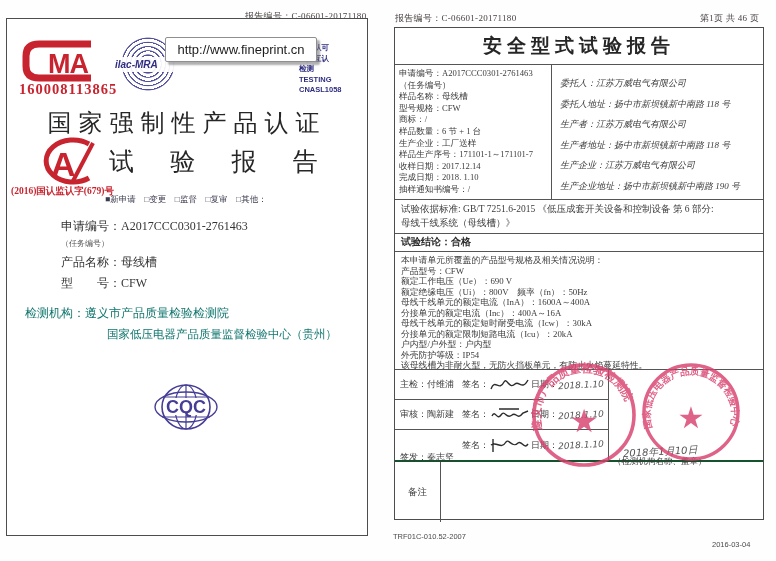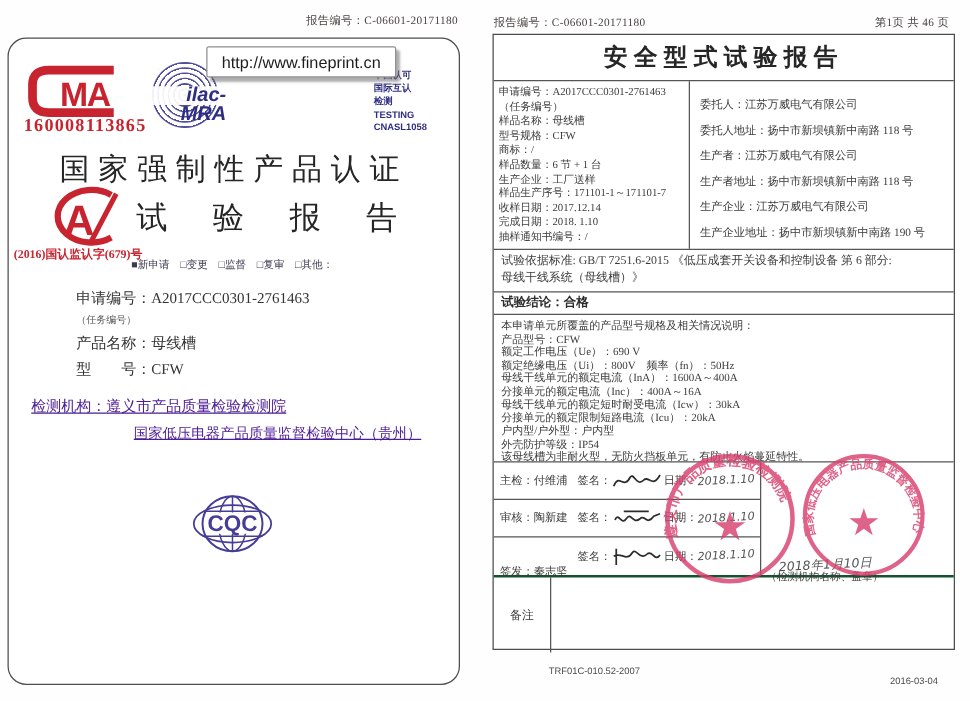--- a/index.html
+++ b/index.html
@@ -7,43 +7,43 @@
           font-family:"Liberation Serif","DejaVu Serif",serif;color:#3b3b3b;}
   .abs{position:absolute;}
   .hdr-sm{font-size:9px;color:#4a4242;letter-spacing:.3px;}
   .pagebox{position:absolute;background:#fff;border:1.6px solid #4d4d4d;}
   
   .cma-num{font-size:14.5px;font-weight:bold;color:#c8242f;letter-spacing:1px;}
   .ilac-ring{width:58px;height:58px;border-radius:50%;
     background:repeating-radial-gradient(circle at 50% 50%, #34318a 0 .8px, #ffffff 1.6px 4.2px);
     opacity:.85;}
   .ilac-band{position:absolute;left:-4px;top:22px;width:66px;height:15px;background:rgba(255,255,255,.92);
-    text-align:right;font-family:"Liberation Sans",sans-serif;font-weight:bold;font-style:italic;
-    font-size:16px;color:#2f2d80;line-height:15px;}
+    text-align:left;font-family:"Liberation Sans",sans-serif;font-weight:bold;font-style:italic;
+    font-size:10px;color:#2f2d80;line-height:15px;}
   .cnas-side{font-family:"Liberation Sans",sans-serif;font-weight:bold;font-size:7.5px;
     color:#2f2d80;line-height:10.5px;}
   .big-title{font-size:24px;letter-spacing:7px;color:#262626;white-space:nowrap;}
   .report-title{font-size:25px;letter-spacing:15px;color:#262626;white-space:nowrap;}
   .cal-caption{font-size:9.5px;font-weight:bold;color:#c8242f;white-space:nowrap;}
   .chk-row{font-size:8.5px;color:#3c3c50;white-space:nowrap;}
   .fld{font-size:12px;color:#333;white-space:nowrap;}
   .fld-sm{font-size:8px;color:#555;}
-  .agency{font-size:12px;color:#4c1d95;white-space:nowrap;text-decoration:underline;}
+  .agency{font-size:12px;color:#0f766e;white-space:nowrap;}
   .watermark{position:absolute;left:165px;top:37px;width:150px;height:23px;background:#fff;
     border:1px solid #8f8f8f;border-radius:2px;box-shadow:3px 3px 2px rgba(110,110,110,.55);
     z-index:60;display:flex;align-items:center;justify-content:center;
     font-family:"Liberation Sans",sans-serif;font-size:13px;color:#1d1d1d;}
   
   .r-title{height:36px;border-bottom:1px solid #555;display:flex;align-items:center;justify-content:center;
     font-size:19px;font-weight:bold;letter-spacing:5px;color:#262626;}
   .info-row{display:flex;height:134px;border-bottom:1px solid #555;}
   .info-left{width:157px;border-right:1px solid #555;padding:3px 4px;box-sizing:border-box;
     font-size:8.6px;line-height:11.6px;white-space:nowrap;overflow:hidden;}
   .info-right{flex:1;padding:8px 6px 0 8px;box-sizing:border-box;font-size:9px;line-height:20.5px;
-    white-space:nowrap;overflow:hidden;}
+    white-space:nowrap;overflow:hidden;font-style:italic;}
   .std-row{height:34px;border-bottom:1px solid #555;padding:3px 6px;box-sizing:border-box;
     font-size:9.5px;line-height:13.5px;}
   .concl-row{height:18px;border-bottom:1px solid #555;padding:1px 6px;box-sizing:border-box;
     font-size:10px;font-weight:bold;color:#2c2c2c;}
   .spec-row{height:118px;border-bottom:1px solid #555;padding:3px 6px;box-sizing:border-box;
     font-size:8.8px;line-height:10.5px;white-space:nowrap;overflow:hidden;}
   .sig-zone{position:relative;height:90px;border-bottom:2px solid #14532d;}
   .sig-left{position:absolute;left:0;top:0;width:214px;height:90px;border-right:1px solid #555;box-sizing:border-box;}
   .sig-row{height:30px;border-bottom:1px solid #555;display:flex;align-items:center;font-size:9px;
     white-space:nowrap;box-sizing:border-box;}
@@ -57,21 +57,21 @@
   .footer-sm{font-size:7.5px;color:#4a4a4a;font-family:"Liberation Sans",sans-serif;}
   svg text{font-family:"Liberation Sans",sans-serif;}
 </style>
 </head>
 <body>
 
 <div class="screen">
 
   <div class="abs hdr-sm" style="left:245px;top:10px;">报告编号：C-06601-20171180</div>
 
-  <div class="pagebox" style="left:6px;top:30px;width:360px;height:516px;border-radius:15px;">
+  <div class="pagebox" style="left:6px;top:18px;width:360px;height:516px;">
 
     <div class="abs" style="left:14px;top:20px;">
       <svg width="88" height="44" viewBox="0 0 88 44">
         <path d="M70,5 H18 Q5,5 5,17 v10 Q5,39 18,39 H70" fill="none" stroke="#c8242f" stroke-width="7"></path>
         <text x="27" y="34" font-size="27" font-weight="bold" fill="#c8242f" letter-spacing="-1">MA</text>
       </svg>
     </div>
     <div class="abs cma-num" style="left:12px;top:62px;">160008113865</div>
 
     <div class="abs" style="left:112px;top:16px;">
@@ -241,15 +241,15 @@
           <text x="50" y="66" text-anchor="middle" font-size="30" fill="#d8406e">★</text>
         </svg>
       </div>
     </div>
 
     <div class="remark-row">
       <div class="remark-label">备注</div>
     </div>
   </div>
 
-  <div class="abs footer-sm" style="left:393px;top:532px;margin-left:46px;">TRF01C-010.52-2007</div>
+  <div class="abs footer-sm" style="left:393px;top:532px;">TRF01C-010.52-2007</div>
   <div class="abs footer-sm" style="left:712px;top:540px;">2016-03-04</div>
 </div>
 
 </body></html>

